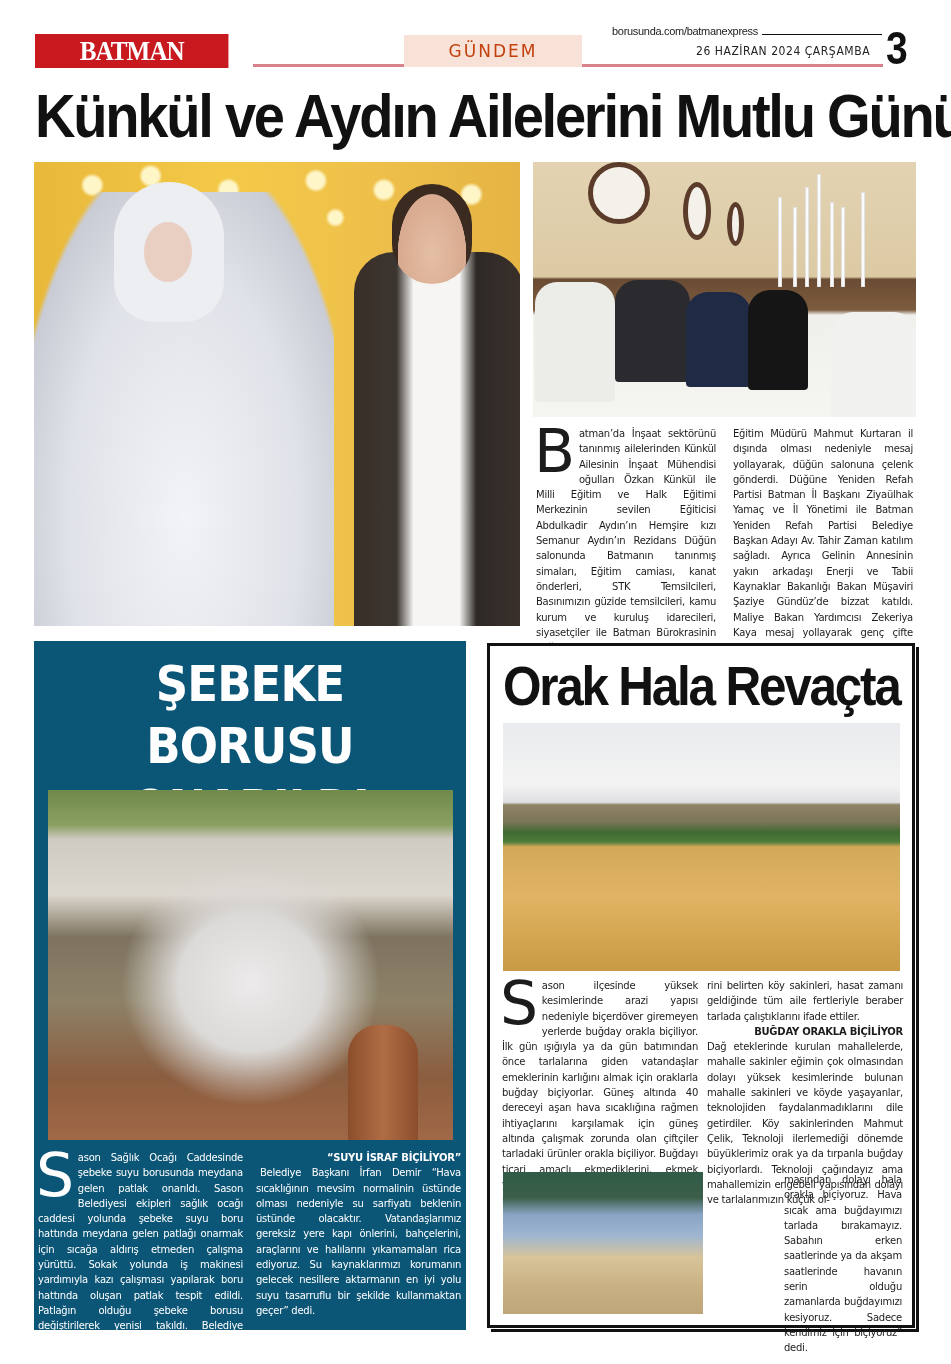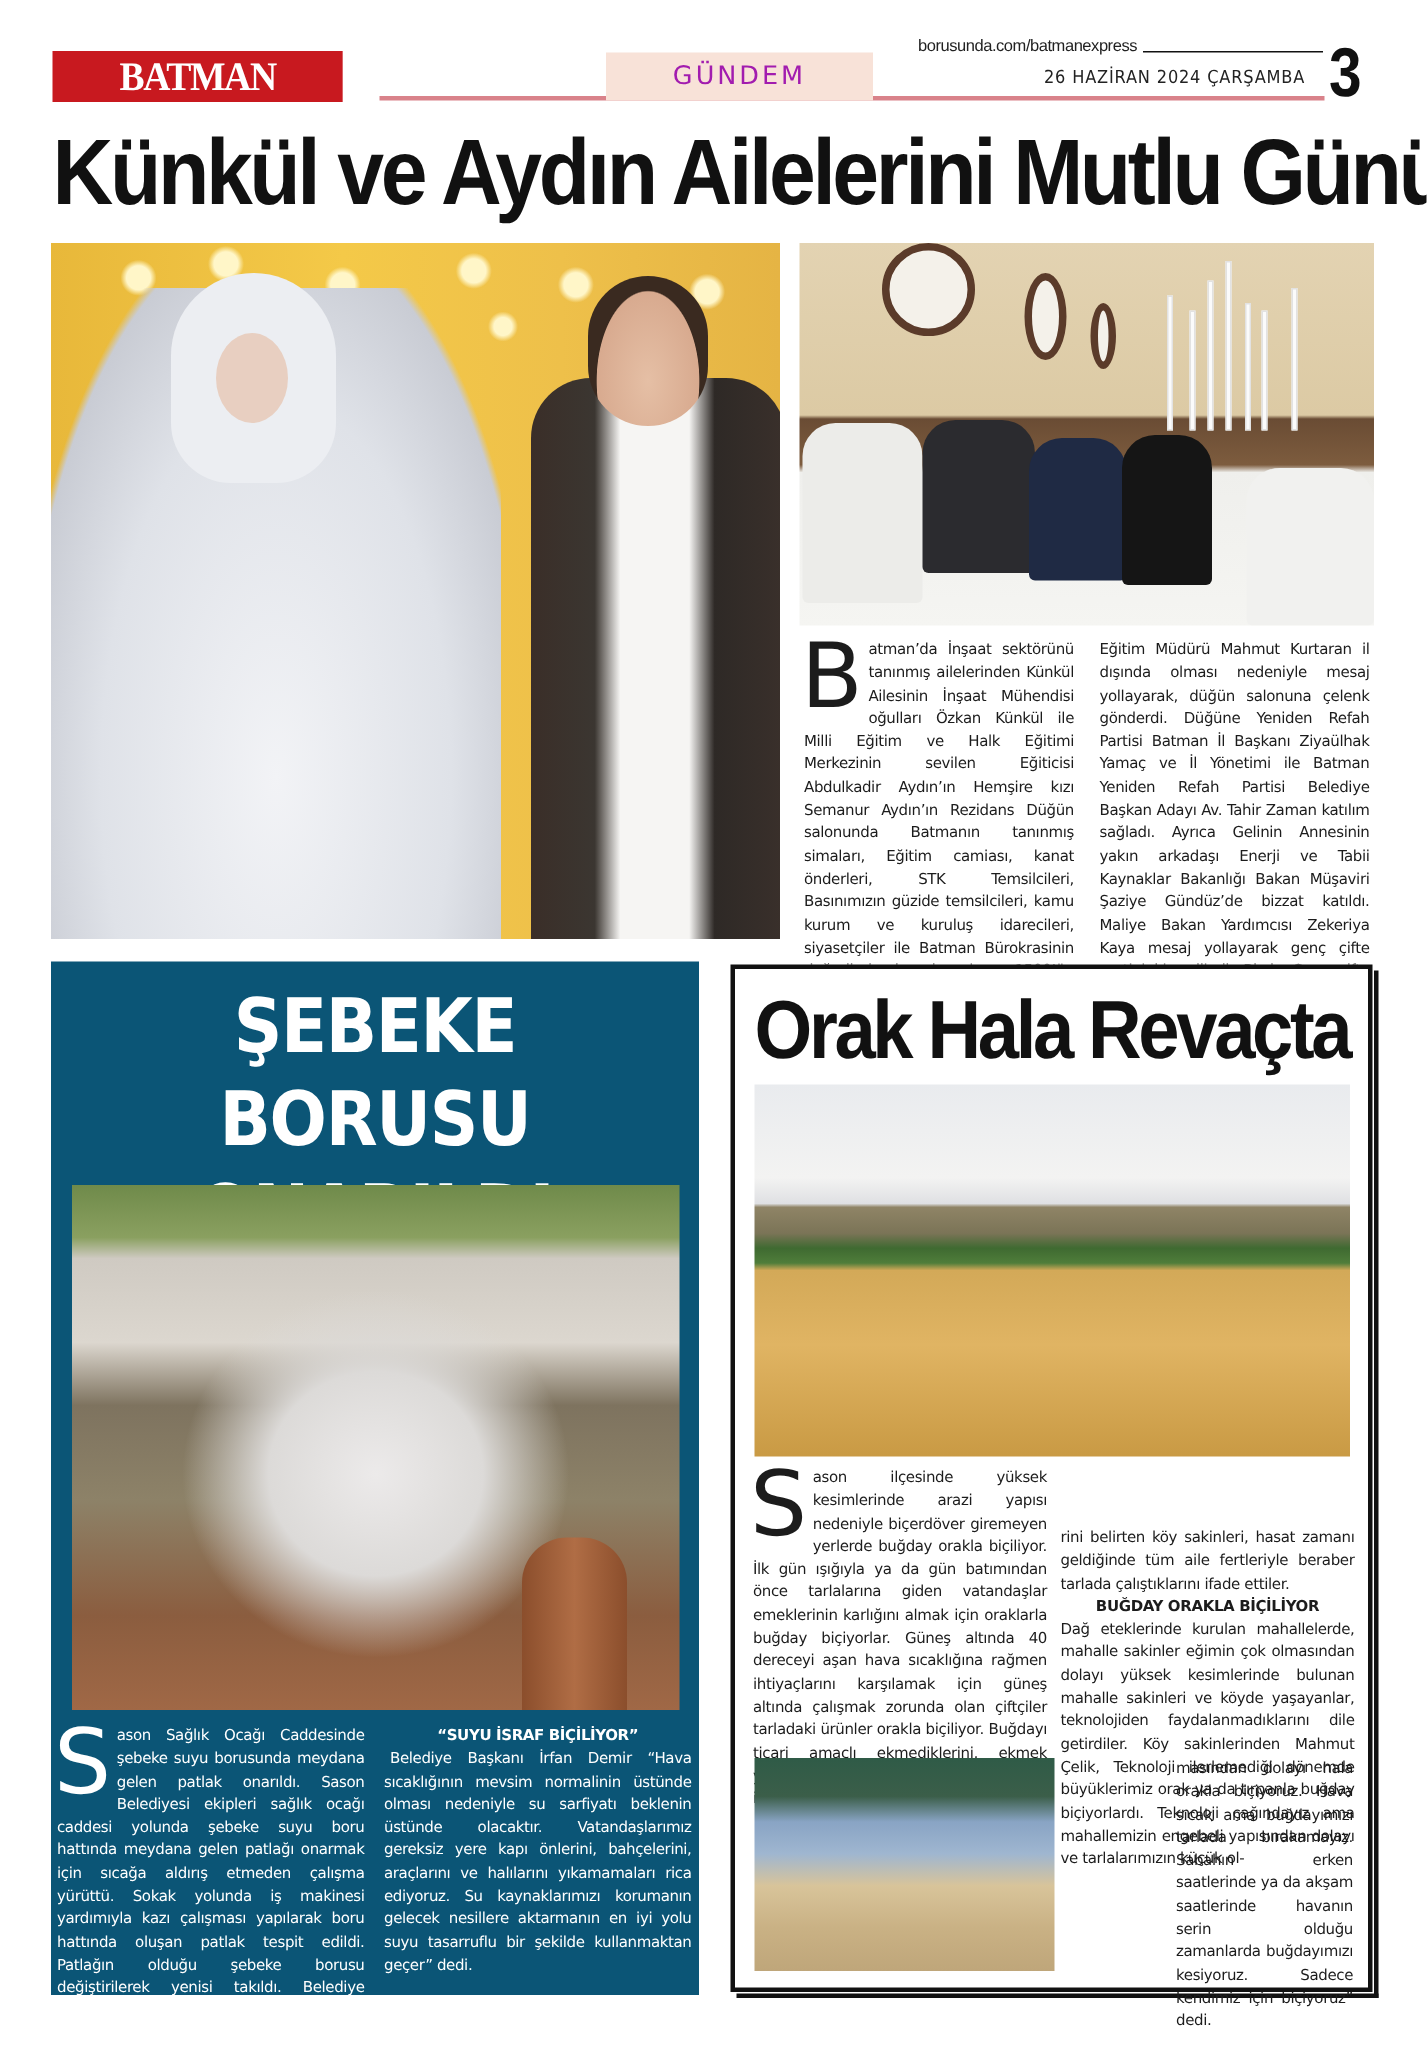--- a/index.html
+++ b/index.html
@@ -12,21 +12,21 @@
     background: #c8191f; color: #fff; font-family: "Liberation Serif", serif;
     font-weight: bold; font-size: 27px; letter-spacing: -1px; line-height: 34px;
     text-align: center; transform: scaleX(0.93); transform-origin: left center;
     text-transform: uppercase;
   }
   .rule-red {
     position: absolute; left: 253px; top: 64px; width: 630px; height: 3px; background: #d9828a;
   }
   .section-tab {
     position: absolute; left: 404px; top: 35px; width: 178px; height: 32px;
-    background: #f8e2d8; color: #a21caf; font-family: "DejaVu Sans", sans-serif;
+    background: #f8e2d8; color: #c2410c; font-family: "DejaVu Sans", sans-serif;
     font-size: 17px; letter-spacing: 2px; text-align: center; line-height: 32px;
   }
   .fb-link {
     position: absolute; left: 612px; top: 25px; font-size: 11px; color: #222;
     font-family: "Liberation Sans Narrow", "Liberation Sans", sans-serif; letter-spacing: -0.3px;
   }
   .rule-black {
     position: absolute; left: 762px; top: 34px; width: 120px; height: 1px; background: #111;
   }
   .date {
@@ -114,21 +114,21 @@
 
   
   .col {
     position: absolute; font-family: "DejaVu Sans", sans-serif; font-size: 10px;
     line-height: 15.3px; text-align: justify; color: #1c1c1c; letter-spacing: -0.25px;
   }
   .dropcap {
     float: left; font-size: 60px; line-height: 46px; margin: 2px 4px 0 -2px; font-weight: normal;
     font-family: "DejaVu Sans", sans-serif;
   }
-  .subhead { text-align: center; font-weight: bold; }
+  .subhead { text-align: right; font-weight: bold; }
 
   
   .blue-box {
     position: absolute; left: 34px; top: 641px; width: 432px; height: 689px; background: #0b5576;
   }
   .blue-title {
     position: absolute; left: 0; top: 12px; width: 432px; text-align: center;
     color: #fff; font-family: "DejaVu Sans", sans-serif; font-weight: bold;
     font-size: 50px; line-height: 62px; letter-spacing: -1px;
     transform: scaleX(0.9); transform-origin: center;
@@ -212,20 +212,20 @@
 
 <div class="frame-shadow"></div>
 <div class="frame-box" style="background:#fff;"></div>
 <div class="frame-title">Orak Hala Revaçta</div>
 
 <div class="photo wheat-photo"></div>
 
 <div class="col" style="left:502px;top:978px;width:196px;">
   <span class="dropcap">S</span><span>ason ilçesinde yüksek kesimlerinde arazi yapısı nedeniyle biçerdöver giremeyen yerlerde buğday orakla biçiliyor. İlk gün ışığıyla ya da gün batımından önce tarlalarına giden vatandaşlar emeklerinin karlığını almak için oraklarla buğday biçiyorlar. Güneş altında 40 dereceyi aşan hava sıcaklığına rağmen ihtiyaçlarını karşılamak için güneş altında çalışmak zorunda olan çiftçiler tarladaki ürünler orakla biçiliyor. Buğdayı ticari amaçlı ekmediklerini, ekmek yapımı başta olmak üzere kendi ihtiyaçları için ektikle-</span>
 </div>
-<div class="col" style="left:707px;top:978px;width:196px;margin-top:40px;">
+<div class="col" style="left:707px;top:978px;width:196px;">
   <div>rini belirten köy sakinleri, hasat zamanı geldiğinde tüm aile fertleriyle beraber tarlada çalıştıklarını ifade ettiler.</div>
   <div class="subhead">BUĞDAY ORAKLA BİÇİLİYOR</div>
   <div>Dağ eteklerinde kurulan mahallelerde, mahalle sakinler eğimin çok olmasından dolayı yüksek kesimlerinde bulunan mahalle sakinleri ve köyde yaşayanlar, teknolojiden faydalanmadıklarını dile getirdiler. Köy sakinlerinden Mahmut Çelik, Teknoloji ilerlemediği dönemde büyüklerimiz orak ya da tırpanla buğday biçiyorlardı. Teknoloji çağındayız ama mahallemizin engebeli yapısından dolayı ve tarlalarımızın küçük ol-</div>
 </div>
 
 <div class="photo harvest-photo"></div>
 <div class="col" style="left:784px;top:1172px;width:118px;">masından dolayı hala orakla biçiyoruz. Hava sıcak ama buğdayımızı tarlada bırakamayız. Sabahın erken saatlerinde ya da akşam saatlerinde havanın serin olduğu zamanlarda buğdayımızı kesiyoruz. Sadece kendimiz için biçiyoruz” dedi.</div>
 
 </body></html>

